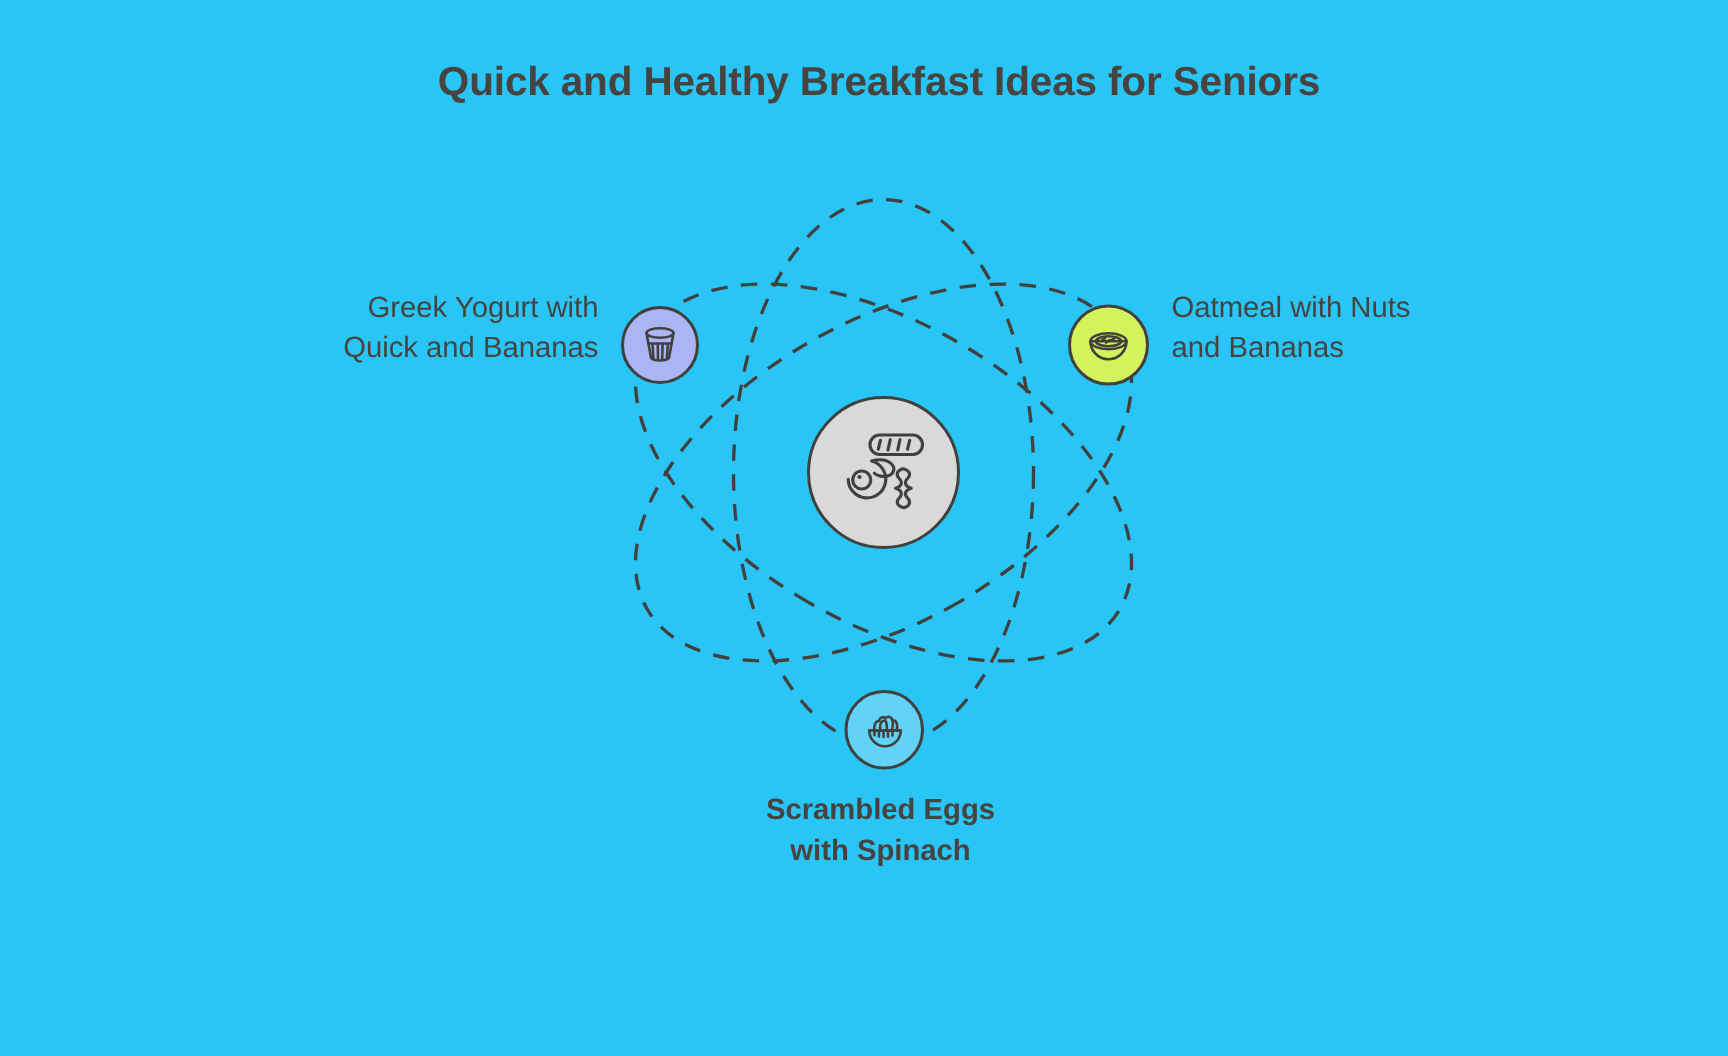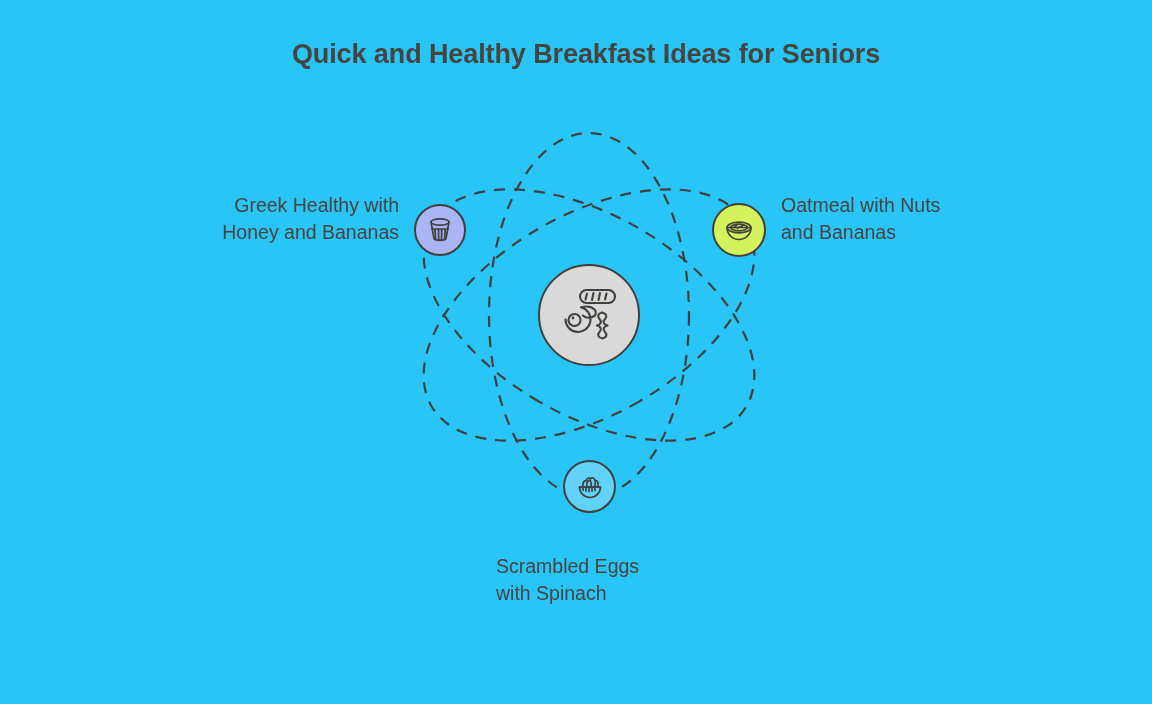--- a/index.html
+++ b/index.html
@@ -104,23 +104,24 @@
     text-align: right;
   }
   .label-right {
     left: 781px;
     top: 192px;
     width: 168px;
     text-align: left;
   }
   .label-bottom {
     left: 496px;
-    top: 553px;
+    top: 527px;
     width: 182px;
-    text-align: left;
+    text-align: center;
+    font-weight: bold;
   }
 </style>
 </head>
 <body>
 
 <div id="canvas">
 
   <div class="title">Quick and Healthy Breakfast Ideas for Seniors</div>
 
   <svg class="orbit-layer" viewBox="0 0 1152 704">
@@ -187,19 +188,19 @@
                  M15.2 12.9 c0.2 -3.4 -0.2 -5.6 -1.2 -6.6
                  M18.6 12.9 c0.8 -3.2 0.9 -5.3 0.3 -6.3"></path>
 
         <path d="M3.5 13 h21 a10.5 10.5 0 0 1 -21 0 Z"></path>
         <path d="M3.5 13 h21"></path>
         <path d="M7 13.6 v2.6 M10 13.6 v3.4 M13 13.6 v3.8 M16 13.6 v3.6 M19 13.6 v2.8"></path>
       </g>
     </svg>
   </div>
 
-  <div class="label label-left">Greek Healthy with Honey and Bananas</div>
+  <div class="label label-left">Greek Yogurt with Quick and Bananas</div>
 
   <div class="label label-right">Oatmeal with Nuts and Bananas</div>
 
   <div class="label label-bottom">Scrambled Eggs with Spinach</div>
 
 </div>
 
 </body></html>

